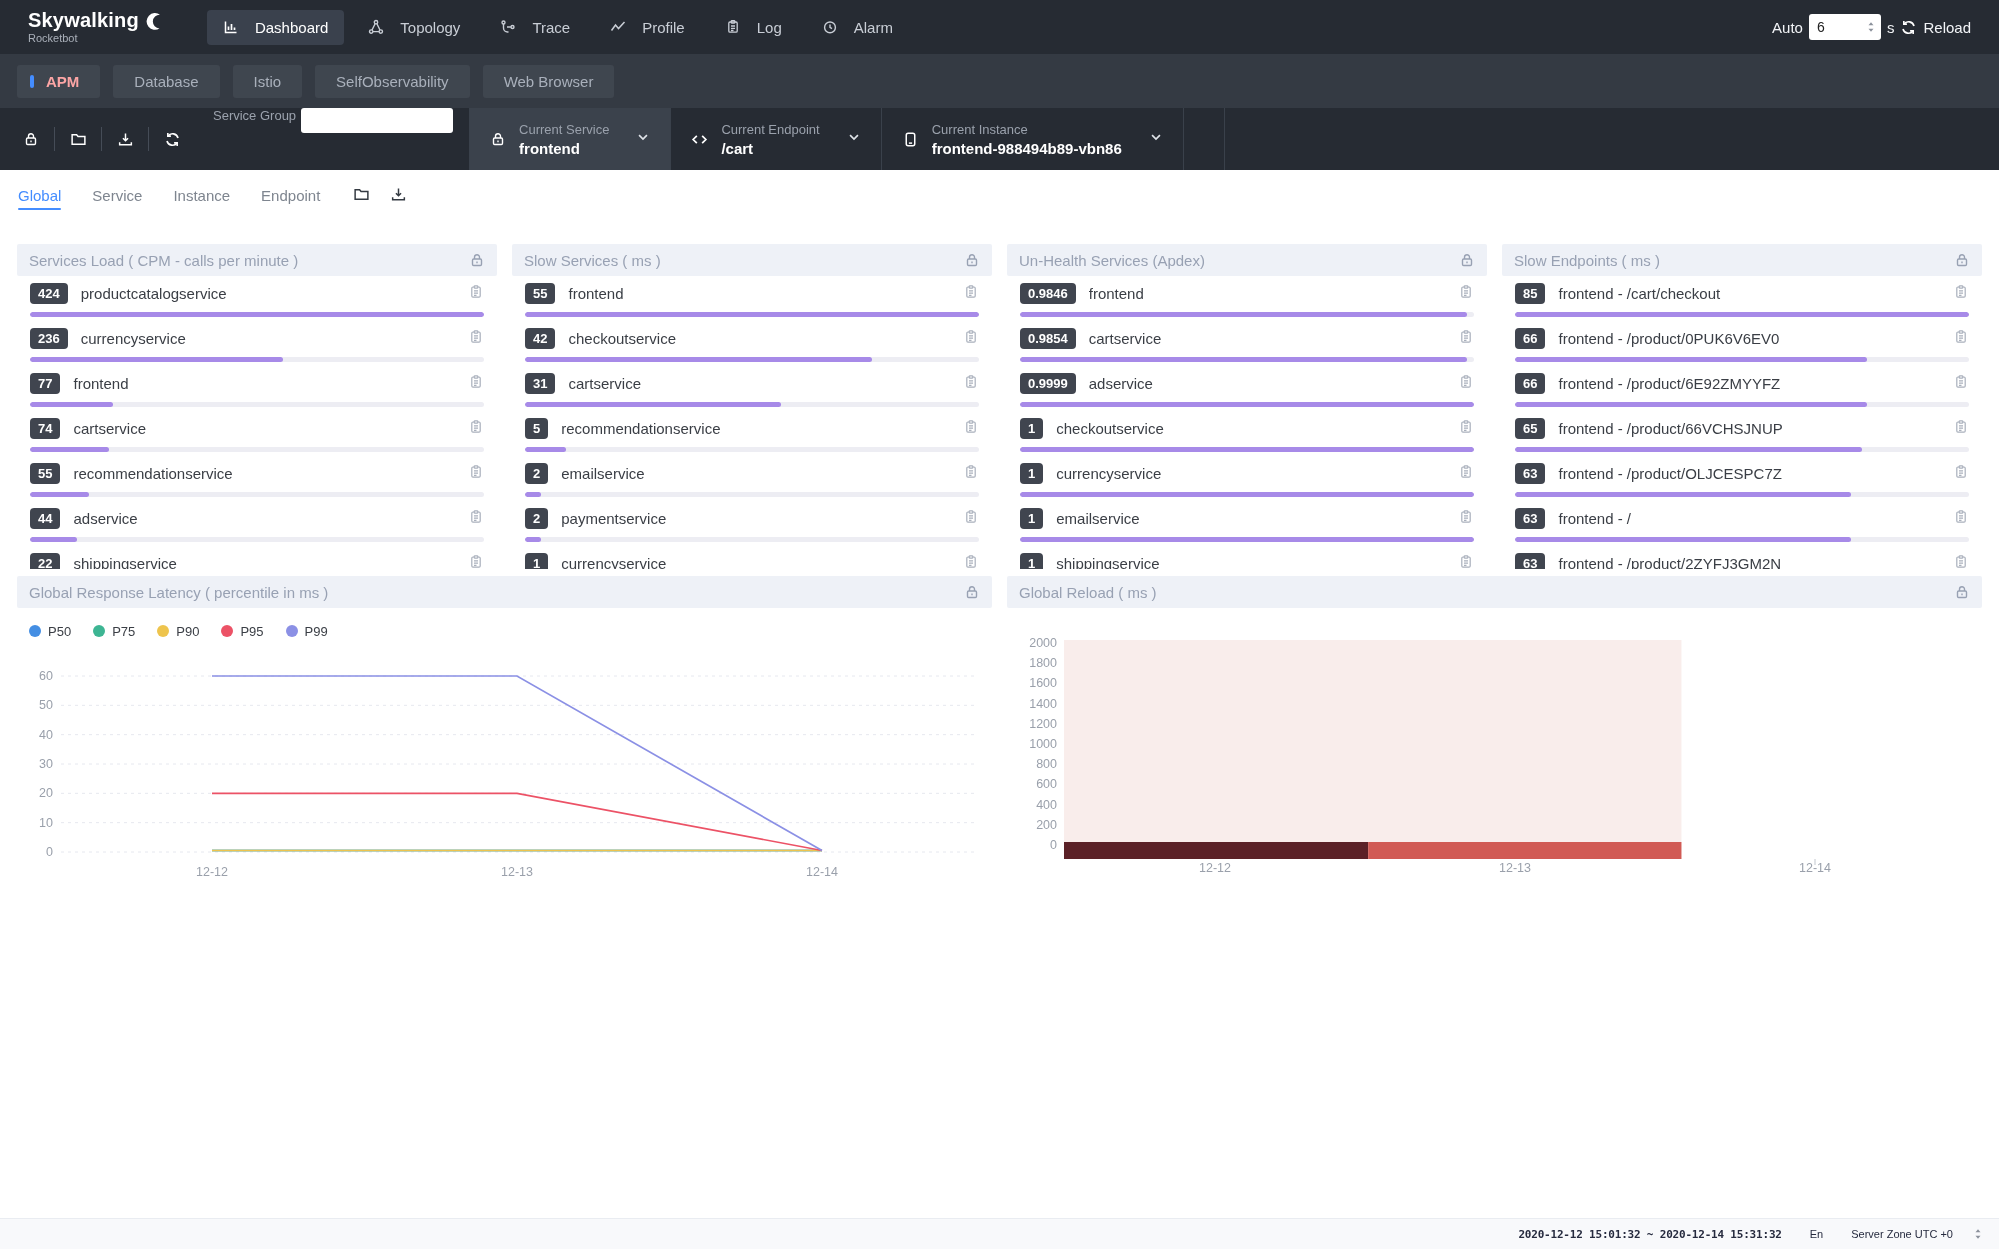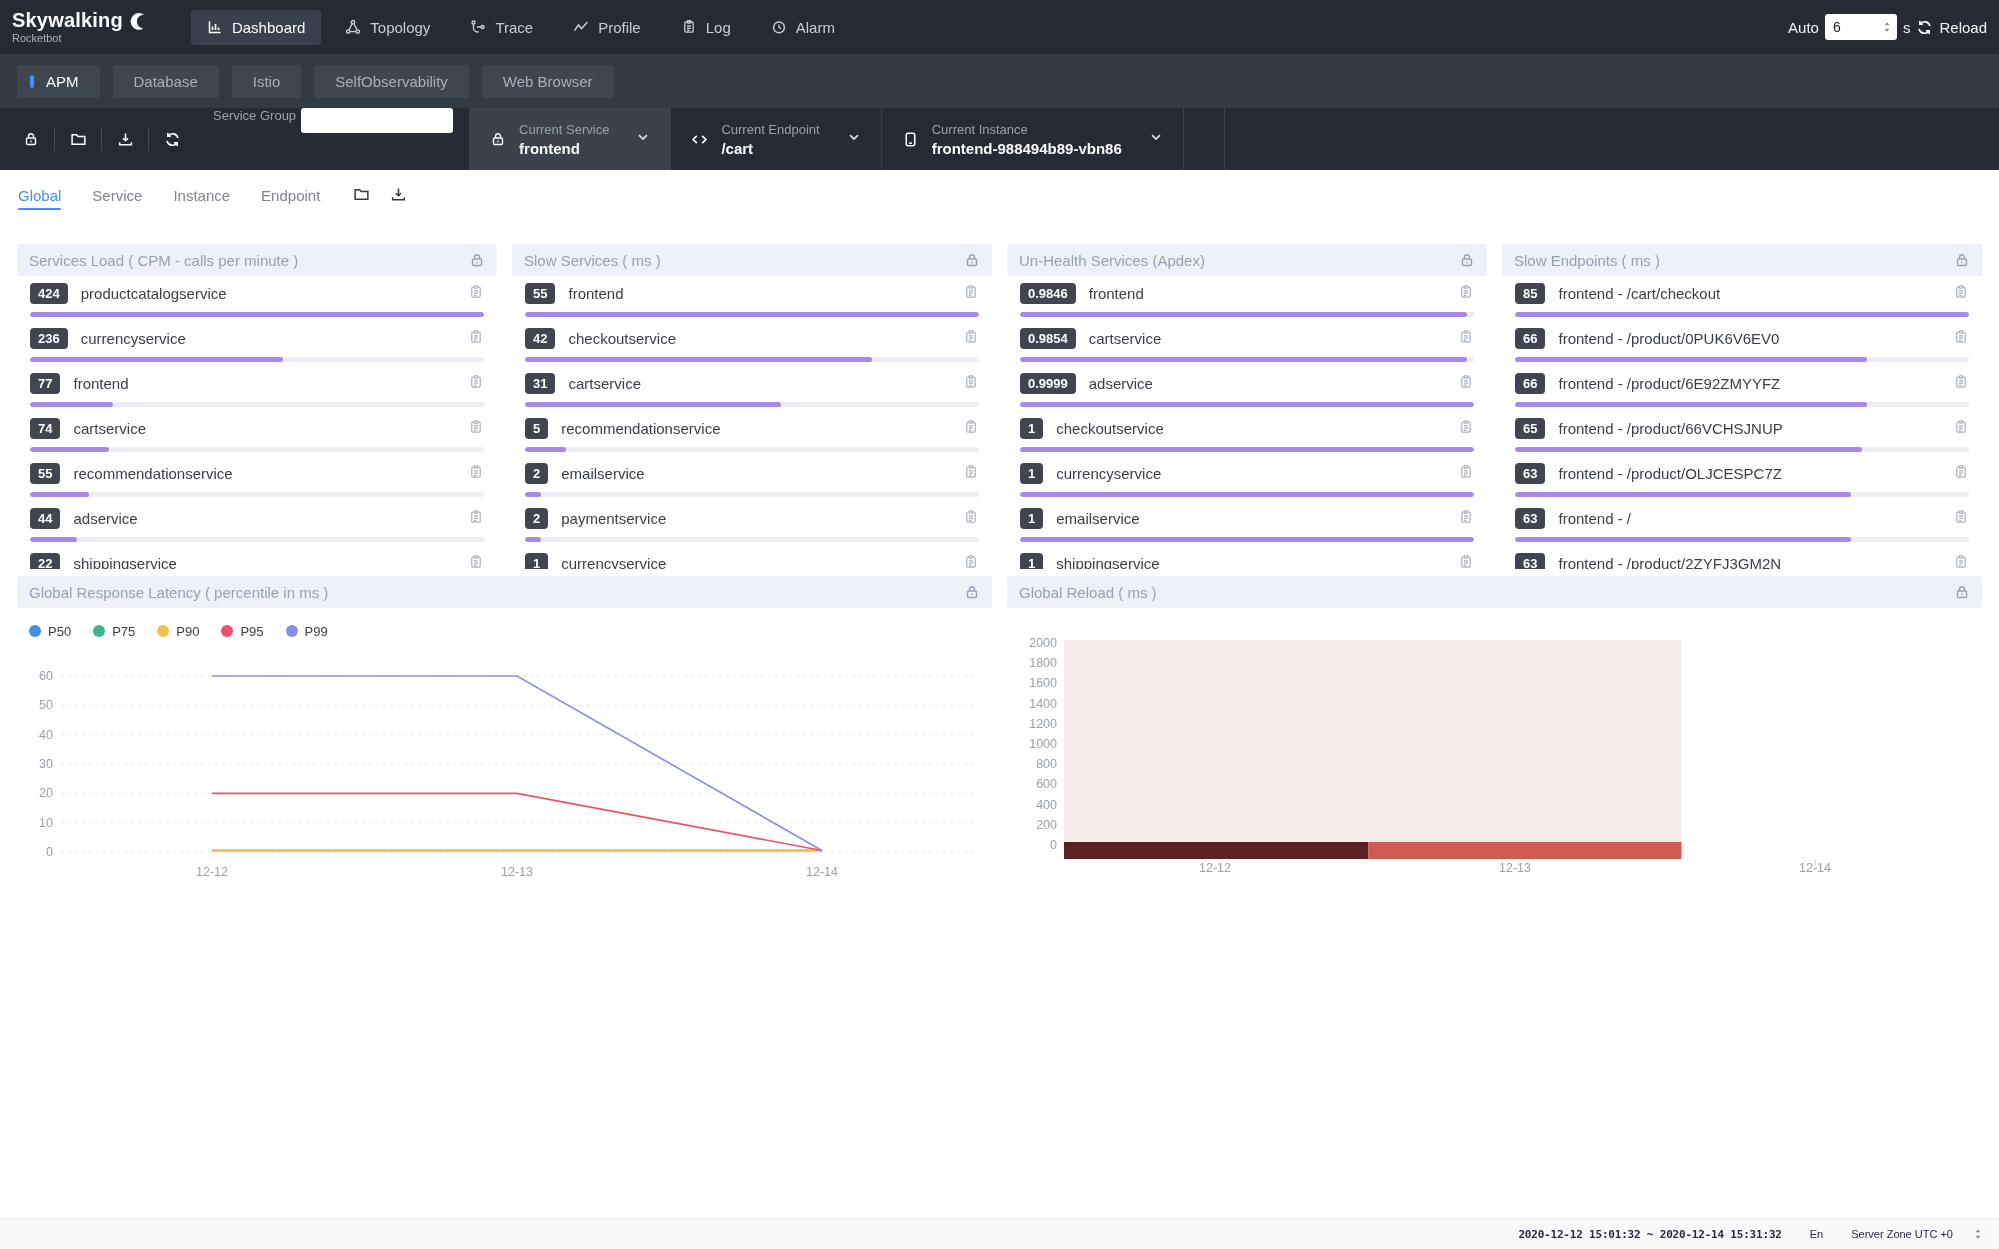--- a/index.html
+++ b/index.html
@@ -2,37 +2,37 @@
 <html><head>
 <meta charset="utf-8">
 <style>
   *{box-sizing:border-box;margin:0;padding:0}
   html,body{width:1999px;height:1249px}
   body{font-family:"Liberation Sans",sans-serif;background:#fff;overflow:hidden;position:relative}
   .ico{display:inline-flex;align-items:center;justify-content:center;line-height:0}
   .ico svg{display:block}
 
   
-  .topnav{height:54px;background:#262b33;display:flex;align-items:center;padding:0 12px;color:#fff}
+  .topnav{height:54px;background:#262b33;display:flex;align-items:center;padding:0 28px;color:#fff}
   .brand{display:flex;flex-direction:column;justify-content:center;margin-right:42px;position:relative;padding-right:26px}
   .brand-title{font-size:20px;font-weight:700;letter-spacing:.2px;line-height:20px}
   .brand-sub{font-size:11px;color:#aab0ba;margin-top:2px}
   .brand-moon{position:absolute;right:0;top:2px;color:#fff}
   .nav-items{display:flex;gap:8px}
-  .nav-item{display:flex;align-items:center;gap:9px;color:#c9ced6;padding:9px 16px;border-radius:4px;font-size:15px;cursor:pointer}
+  .nav-item{display:flex;align-items:center;gap:16px;color:#c9ced6;padding:9px 16px;border-radius:4px;font-size:15px;cursor:pointer}
   .nav-item.active{background:#3a414d;color:#fff}
   .topnav-right{margin-left:auto;display:flex;align-items:center;gap:6px;font-size:15px;color:#f2f4f7}
   .auto-input{width:72px;height:26px;background:#fff;border-radius:3px;display:flex;align-items:center;padding:0 5px 0 8px}
   .auto-input input{border:none;outline:none;width:40px;font-size:14px;color:#222;background:transparent;font-family:"Liberation Sans",sans-serif}
   .spin{color:#8b919b;margin-left:auto}
 
   
   .groupbar{height:54px;background:#343a43;display:flex;align-items:center;gap:13px;padding:0 17px}
   .gtab{background:#3f464f;border-radius:3px;padding:8px 21px;color:#a9b0bb;font-size:15px;position:relative;cursor:pointer}
-  .gtab.active{color:#ffffff;padding-left:29px;font-weight:400}
+  .gtab.active{color:#fca5a5;padding-left:29px;font-weight:700}
   .gtab.active::before{content:"";position:absolute;left:13px;top:10px;bottom:10px;width:4px;background:#448dff;border-radius:2px}
 
   
   .toolbar{height:62px;background:#262b33;display:flex;align-items:stretch}
   .tool-icons{display:flex;align-items:center;padding:0 8px}
   .tool-btn{width:46px;display:flex;justify-content:center;color:#fff;cursor:pointer}
   .tool-sep{width:1px;height:24px;background:#454c57}
   .sg{display:flex;flex-direction:row;justify-content:center;padding:0 16px 0 10px;gap:5px}
   .sg-label{color:#9ba2ad;font-size:13px}
   .sg-input{width:152px;height:25px;background:#fff;border-radius:3px;border:none;outline:none;padding:0 6px;font-family:"Liberation Sans",sans-serif}

